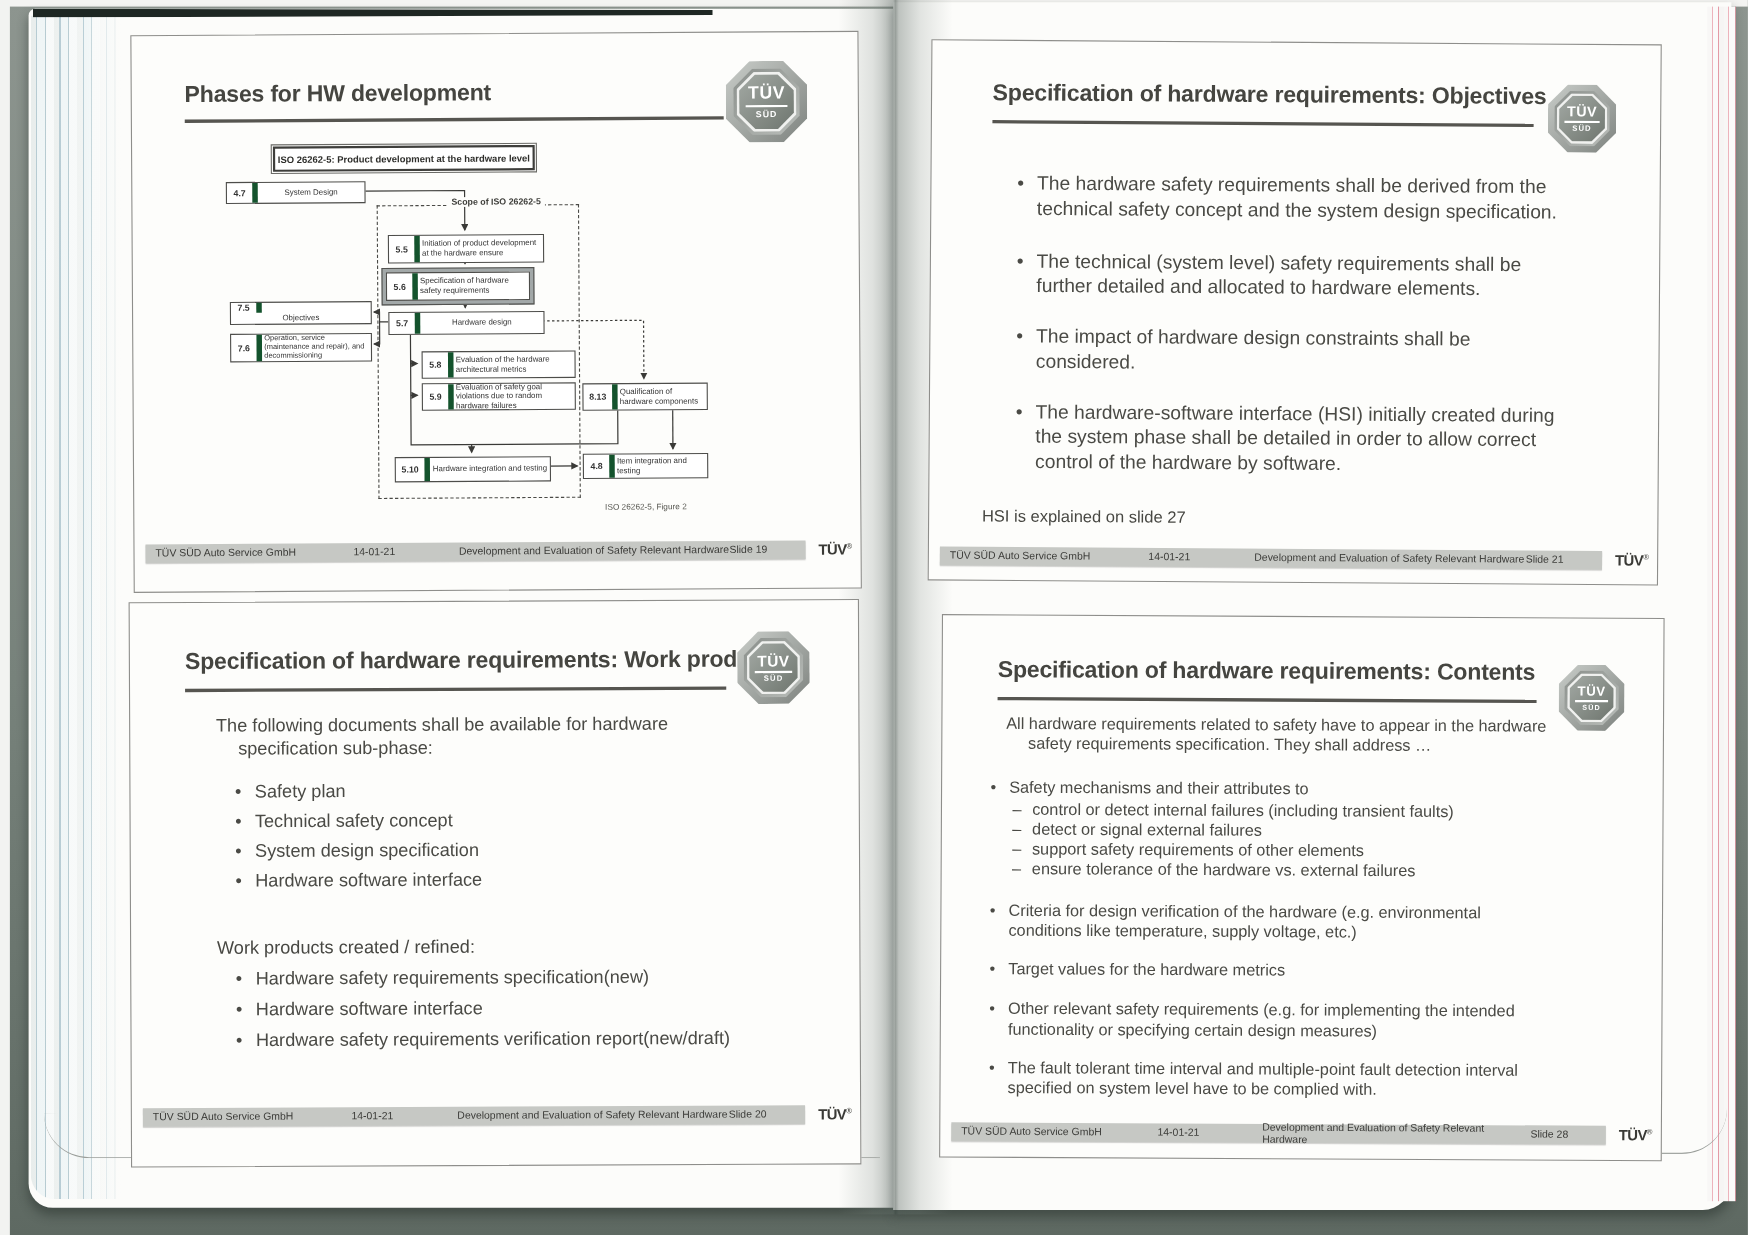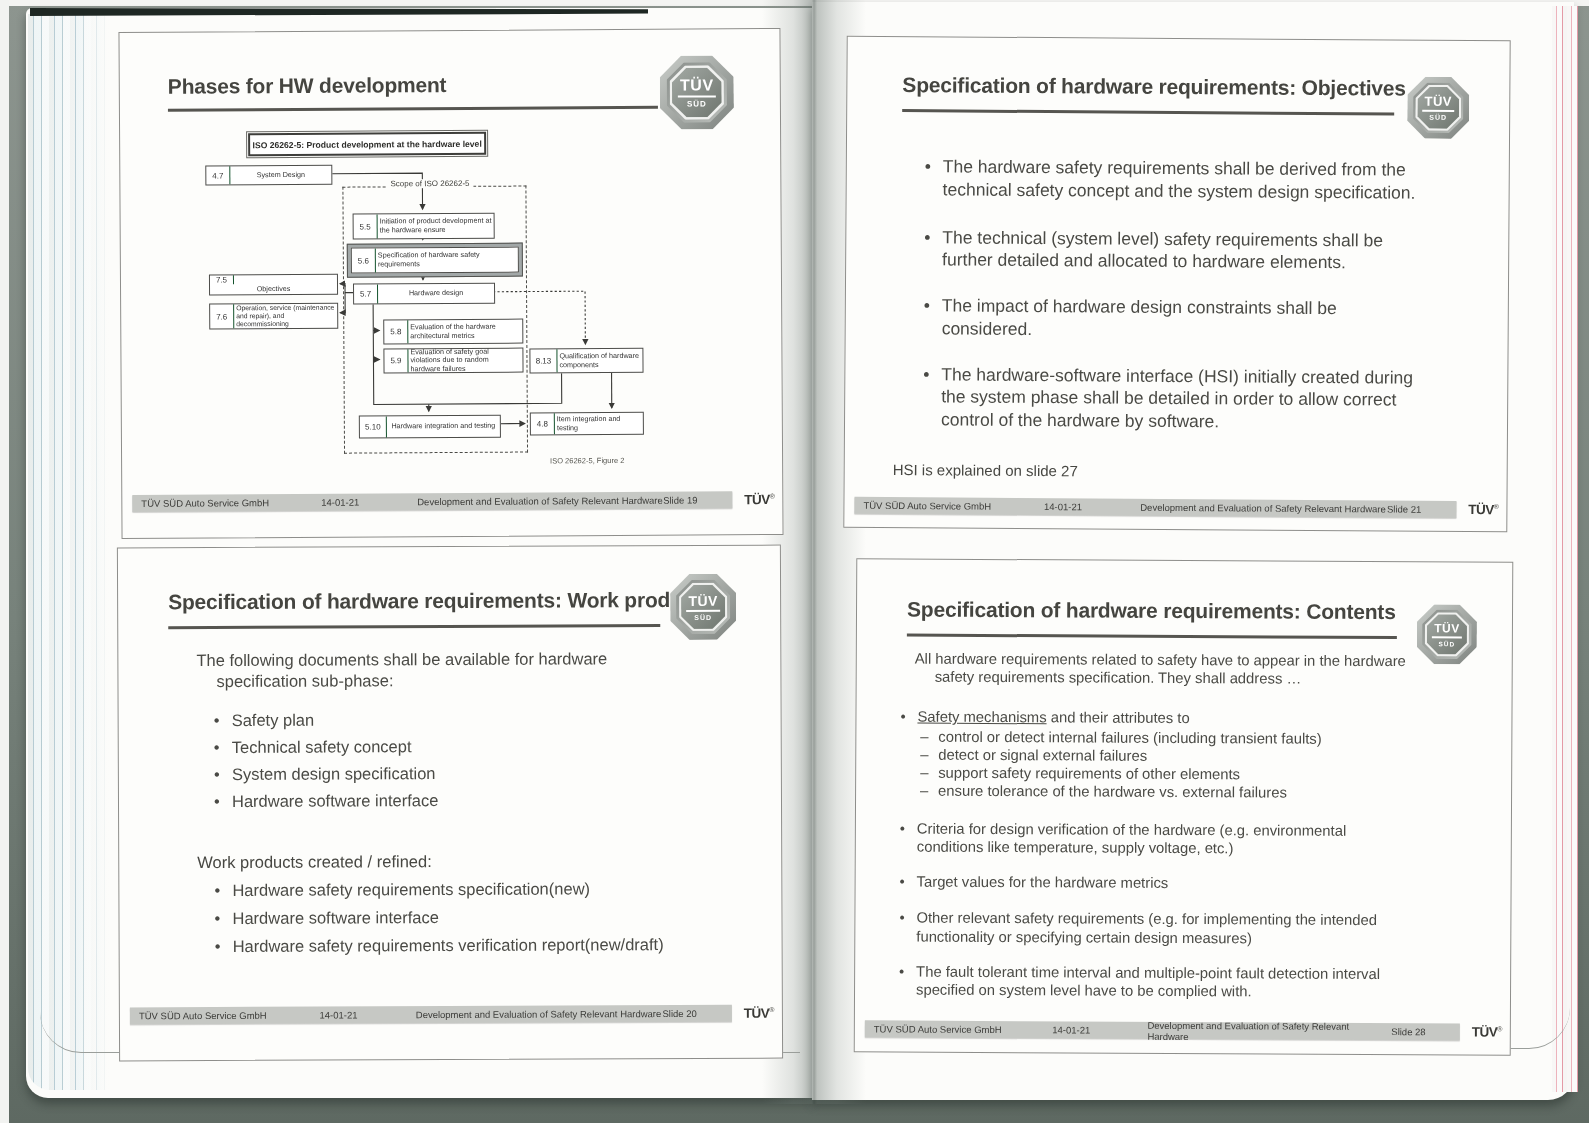--- a/index.html
+++ b/index.html
@@ -90,26 +90,26 @@
   .blist li{position:relative;padding-left:21px;}
   .blist li::before{content:"\2022";position:absolute;left:3px;top:0;}
   .note{position:absolute;color:#474742;}
   .intro{position:absolute;color:#4a4a45;padding-left:20px;text-indent:-20px;}
   
   .flow{position:absolute;color:#4a4a45;}
   .flow .fb{position:relative;padding-left:19px;}
   .flow .fb::before{content:"\2022";position:absolute;left:2px;top:0;}
   .flow .sub{position:relative;padding-left:40px;}
   .flow .sub::before{content:"\2013";position:absolute;left:22px;top:0;}
-  .u{text-decoration:underline;}
+  .u{}
   
   .diagram{position:absolute;inset:0;}
   .dbox{position:absolute;display:flex;border:1px solid #4d4d4a;background:#fff;z-index:3;}
-  .dnum{width:23px;border-right:1px solid #14532d;display:flex;align-items:center;justify-content:center;
-    font-weight:normal;font-size:8px;color:#333;}
+  .dnum{width:23px;border-right:5px solid #14532d;display:flex;align-items:center;justify-content:center;
+    font-weight:bold;font-size:8px;color:#333;}
   .dlabel{flex:1;display:flex;align-items:center;justify-content:center;text-align:left;
     font-size:7.2px;line-height:1.2;color:#333;padding:1px 2px;}
   .dhead{position:absolute;border:2px solid #3e3e3b;outline:1px solid #6a6a66;outline-offset:1px;
     background:#fff;display:flex;align-items:center;justify-content:center;
     font-size:8.6px;font-weight:bold;color:#2e2e2b;z-index:3;}
   .scope{position:absolute;border:1.4px dashed #4a4a46;z-index:1;}
   .scope-label{position:absolute;background:#fdfdfb;font-size:8px;color:#3f3f3b;padding:0 4px;z-index:4;}
   .hl{position:absolute;background:#a2a8a8;border:1px solid #52524f;padding:3px;z-index:3;}
   .hl .dbox{position:relative;inset:auto;width:100%;height:100%;box-sizing:border-box;}
   .dsvg{position:absolute;left:0;top:0;z-index:2;}
@@ -137,21 +137,21 @@
     <div class="o2 octa"></div>
     <div class="o3 octa"></div>
     <div class="o4 octa">
       <span class="t" style="font-size:16px;">TÜV</span>
       <span class="s" style="font-size:8px;">SÜD</span>
     </div>
   </div>
 
   <div class="diagram">
     <div class="scope" style="left:222px;top:155px;width:182px;height:265px;"></div>
-    <div class="scope-label" style="left:266px;top:148px;">Scope of ISO 26262-5</div>
+    <div class="scope-label" style="left:286px;top:148px;font-weight:bold;">Scope of ISO 26262-5</div>
 
     <svg class="dsvg" width="660" height="505" viewBox="0 0 660 505">
       <defs>
         <marker id="ah" markerWidth="7" markerHeight="7" refX="5" refY="3" orient="auto">
           <path d="M0,0 L6,3 L0,6 z" fill="#3a3a37"></path>
         </marker>
       </defs>
       <g stroke="#3a3a37" stroke-width="1.1" fill="none">
         <path d="M210,142 H302 V178" marker-end="url(#ah)"></path>
         <path d="M302,206 V208.5" marker-end="url(#ah)"></path>
@@ -171,21 +171,21 @@
     <div class="dhead" style="left:128px;top:101px;width:234px;height:19px;">ISO 26262-5:  Product development at the hardware level</div>
 
     <div class="dbox" style="left:85px;top:133px;width:125px;height:18px;">
       <span class="dnum">4.7</span>
       <span class="dlabel">System Design</span>
     </div>
     <div class="dbox" style="left:232px;top:182px;width:140px;height:24px;">
       <span class="dnum">5.5</span>
       <span class="dlabel">Initiation of product development at the hardware ensure</span>
     </div>
-    <div class="hl" style="left:226px;top:212px;width:176px;height:34px;box-sizing:border-box;">
+    <div class="hl" style="left:226px;top:212px;width:139px;height:34px;box-sizing:border-box;">
       <div class="dbox">
         <span class="dnum">5.6</span>
         <span class="dlabel">Specification of hardware safety requirements</span>
       </div>
     </div>
     <div class="dbox" style="left:88px;top:242px;width:127px;height:19px;flex-direction:column;">
       <span class="dnum">7.5</span>
       <span class="dlabel">Objectives</span>
     </div>
     <div class="dbox" style="left:88px;top:271px;width:127px;height:24px;">

